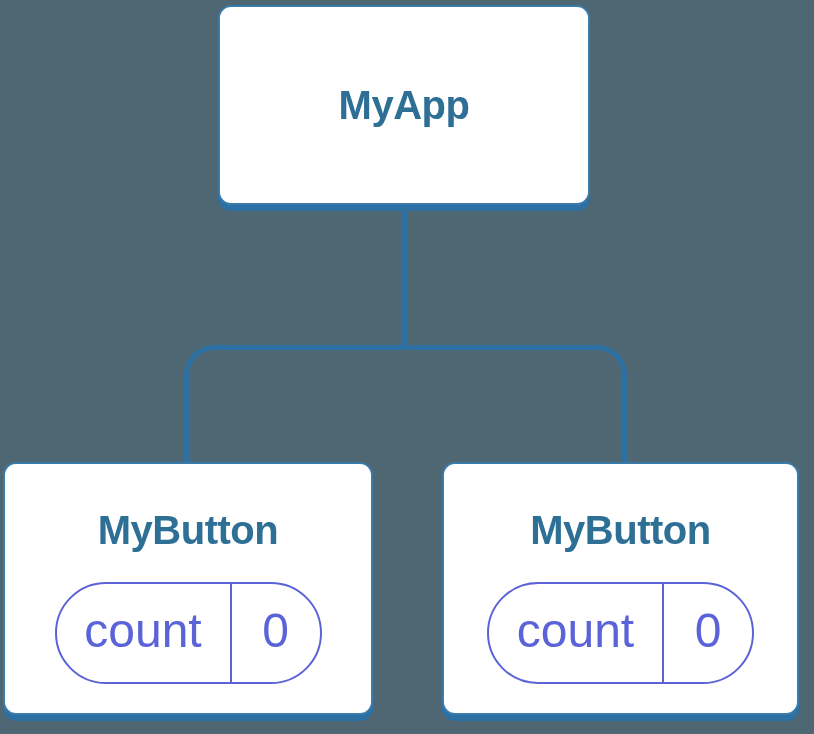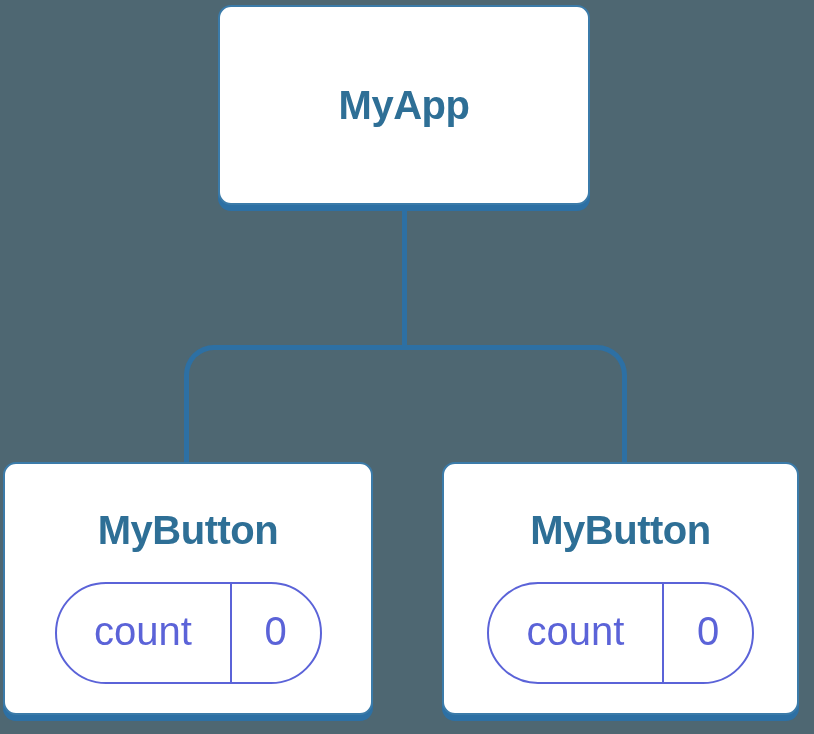--- a/index.html
+++ b/index.html
@@ -92,21 +92,21 @@
     flex: 0 0 2px;
     background: var(--state-accent);
   }
   .state-value-cell {
     flex: 1 1 auto;
     display: flex;
     align-items: center;
     justify-content: center;
   }
   .state-text {
-    font-size: 40px;
+    font-size: 48px;
     font-weight: 400;
     color: var(--state-accent);
     line-height: 1;
     padding-bottom: 4px;
   }
 </style>
 </head>
 <body>
 
 <div class="canvas">

